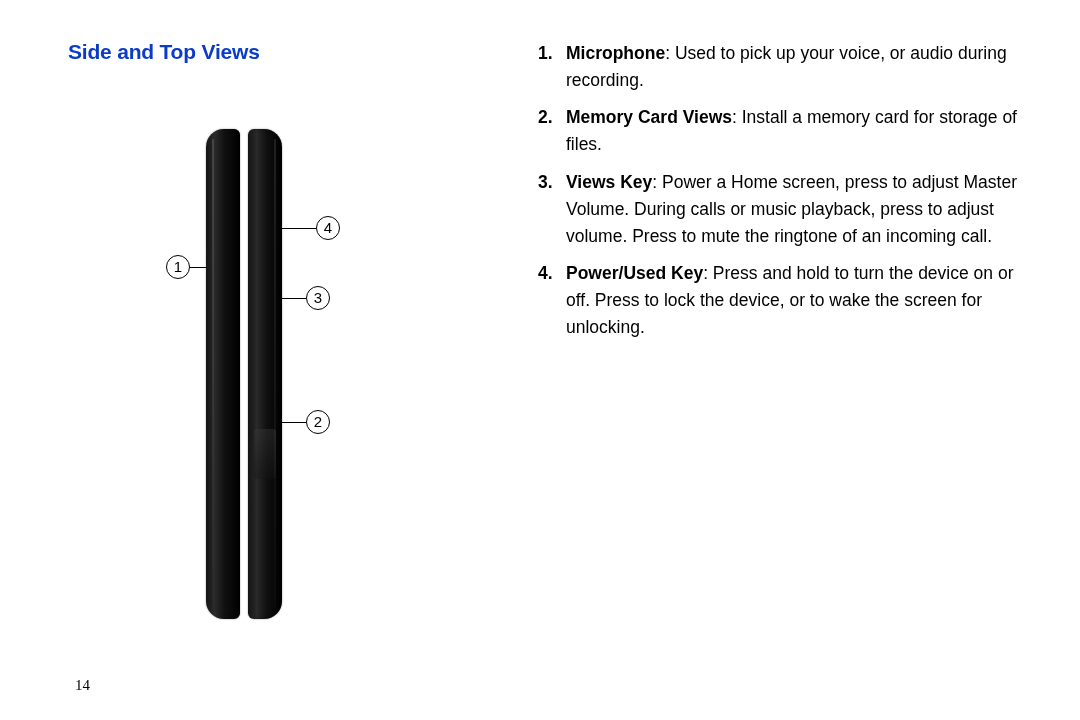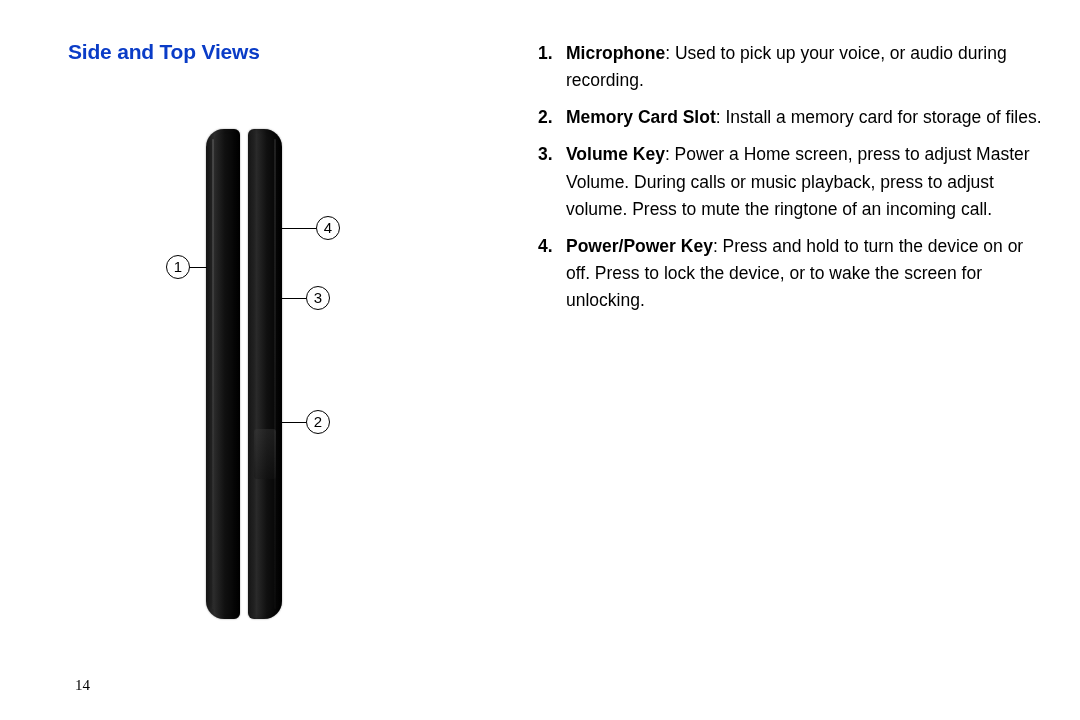--- a/index.html
+++ b/index.html
@@ -137,20 +137,20 @@
       <div class="callout" style="left:158px; top:162px;">3</div>
 
       <div class="leader" style="left:134px; top:298px; width:24px;"></div>
       <div class="callout" style="left:158px; top:286px;">2</div>
     </div>
   </div>
 
   <div class="right-col">
     <ol class="desc">
       <li><span class="term">Microphone</span><span>: Used to pick up your voice, or audio during recording.</span></li>
-      <li><span class="term">Memory Card Slot</span><span>: Install a memory card for storage of files.</span></li>
-      <li><span class="term">Volume Key</span><span>: Power a Home screen, press to adjust Master Volume. During calls or music playback, press to adjust volume. Press to mute the ringtone of an incoming call.</span></li>
-      <li><span class="term">Power/Power Key</span><span>: Press and hold to turn the device on or off. Press to lock the device, or to wake the screen for unlocking.</span></li>
+      <li><span class="term">Memory Card Views</span><span>: Install a memory card for storage of files.</span></li>
+      <li><span class="term">Views Key</span><span>: Power a Home screen, press to adjust Master Volume. During calls or music playback, press to adjust volume. Press to mute the ringtone of an incoming call.</span></li>
+      <li><span class="term">Power/Used Key</span><span>: Press and hold to turn the device on or off. Press to lock the device, or to wake the screen for unlocking.</span></li>
     </ol>
   </div>
 
   <div class="page-num">14</div>
 </div>
 
 </body></html>

